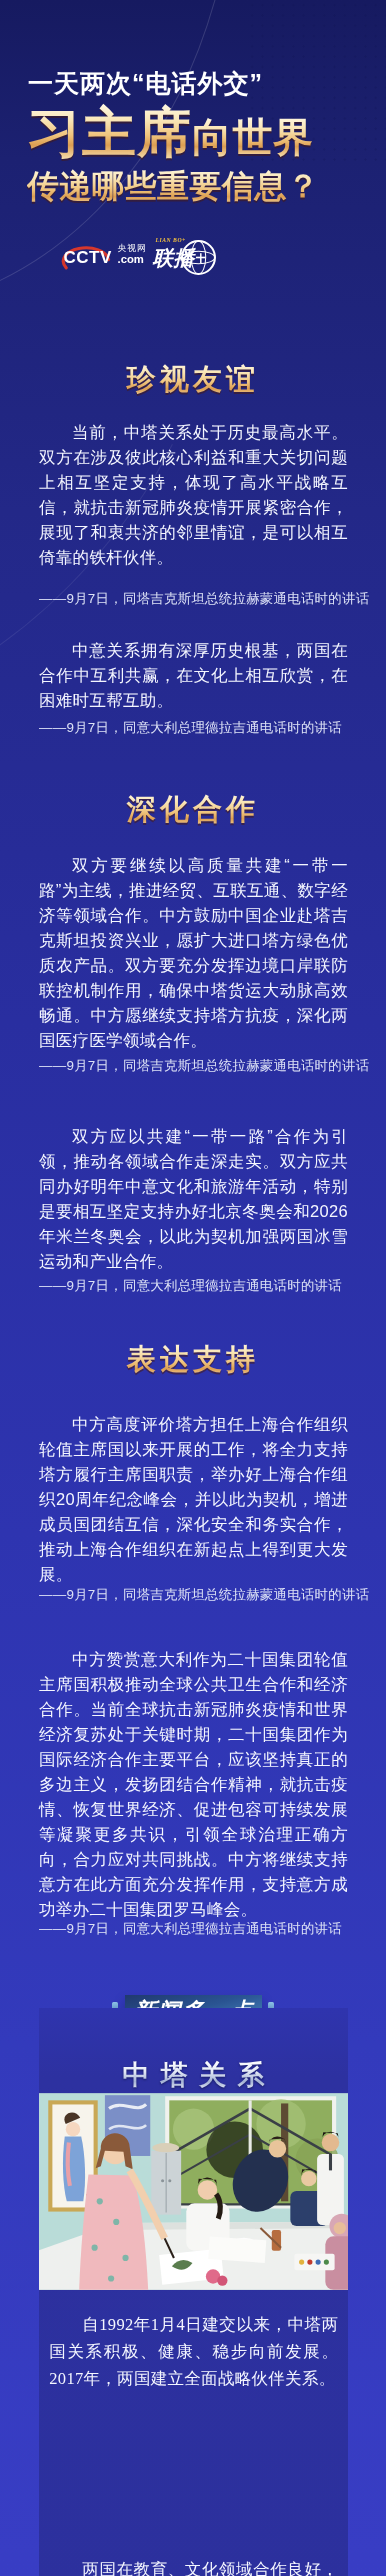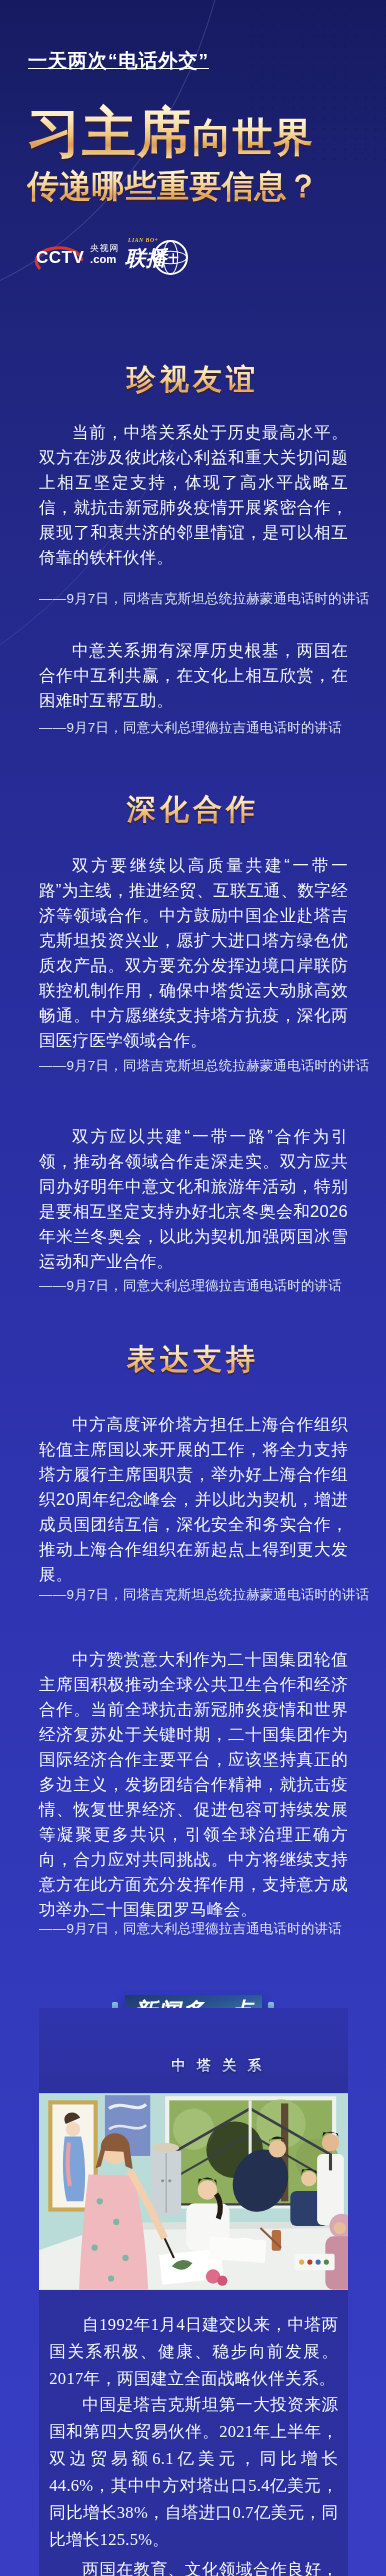--- a/index.html
+++ b/index.html
@@ -17,35 +17,35 @@
   .abs{position:absolute;}
   
   .bg-curves{position:absolute;left:0;top:0;pointer-events:none;}
   .bg-dots{
     position:absolute;right:0;top:0;width:139px;height:165px;
     background-image:radial-gradient(rgba(14,18,80,0.55) 1.1px, transparent 1.2px);
     background-size:10.3px 10.3px;opacity:.45;pointer-events:none;
   }
   
   .kicker{
-    left:28px;top:48px;width:340px;
-    font-size:19px;letter-spacing:1px;font-weight:600;color:#ffffff;text-decoration:underline;
+    left:28px;top:67px;width:340px;
+    font-size:25px;letter-spacing:1px;font-weight:600;color:#ffffff;
   }
   .gold{
     background:linear-gradient(180deg,#fff8e2 4%,#f9e6b8 30%,#f0c57e 55%,#dc9e52 72%,#f6e0b0 96%);
     -webkit-background-clip:text;background-clip:text;color:transparent;
     font-weight:bold;
     filter:drop-shadow(0 2.1px 0.5px rgba(70,25,20,.55));
   }
   .title-main{left:27px;top:97px;width:355px;white-space:nowrap;}
   .title-main .big{font-size:54px;letter-spacing:1px;}
   .title-main .rest{font-size:40px;letter-spacing:0.5px;}
   .title-line2{left:27px;top:165px;width:355px;font-size:32px;letter-spacing:0.5px;white-space:nowrap;}
   
-  .logos{left:36px;top:236px;width:216px;height:41px;display:flex;align-items:center;gap:1px;}
+  .logos{left:36px;top:236px;width:216px;height:41px;display:flex;align-items:center;gap:1px;justify-content:center;}
   .cctv-logo{position:relative;width:88px;height:36px;}
   .cctv-word{position:absolute;left:0;top:9.3px;font-size:17px;font-weight:bold;letter-spacing:0.5px;color:#fff;}
   .cctv-col{position:absolute;left:54px;top:4.1px;line-height:1.15;}
   .cctv-site{font-size:8.8px;color:#fff;letter-spacing:1px;}
   .cctv-com{font-size:11.3px;color:#fff;font-weight:bold;}
   .lianbo-logo{position:relative;width:72px;height:41px;font-family:Liberation Serif, serif;}
   .lianbo-latin{position:absolute;left:3.1px;top:1px;font-size:5.7px;font-weight:bold;font-style:italic;color:#f4c23d;letter-spacing:0.5px;}
   .lianbo-name{position:absolute;left:0px;top:8.2px;font-size:20.6px;font-weight:bold;font-style:italic;color:#ffffff;z-index:2;letter-spacing:0.5px;}
   
   .sec-title{left:0;width:386px;text-align:center;font-size:29px;letter-spacing:4.1px;}
@@ -71,25 +71,24 @@
   .ribbon-box span{font-size:23px;font-weight:bold;font-style:italic;color:#fff;letter-spacing:1px;}
   .rbar{position:absolute;width:5.7px;border-radius:1.5px;background:linear-gradient(180deg,#8fc3e8 0%,#3a6cab 55%,#1d3f7e 100%);}
   
   .panel{
     left:39px;top:2008px;width:309px;height:1156px;
     background:linear-gradient(180deg,#2f34ae 0%,#2d31a0 6%,#2b2f9a 100%);
   }
   .topic-title{
     position:absolute;left:0;width:309px;text-align:center;
     font-family:"Liberation Serif","DejaVu Serif",serif;
-    font-size:14px;font-weight:bold;letter-spacing:11.3px;text-indent:11.3px;
+    font-size:27px;font-weight:bold;letter-spacing:11.3px;text-indent:11.3px;
     background:linear-gradient(180deg,#ffffff 8%,#e3e9f6 40%,#a4b2d4 68%,#f0f4fd 95%);
     -webkit-background-clip:text;background-clip:text;color:transparent;
     filter:drop-shadow(0 1.5px 1px rgba(10,14,60,.6));
-    padding-left:23px;
   }
   .photo{position:absolute;left:0;width:309px;height:197px;overflow:hidden;}
   .photo svg{display:block;}
   .ppara{
     position:absolute;left:10.3px;width:289px;
     font-size:16.5px;line-height:27px;letter-spacing:0.3px;
     color:#f4f6ff;font-weight:300;text-align:justify;text-indent:2em;font-family:Liberation Serif, serif;
   }
 </style>
 </head>
@@ -239,19 +238,18 @@
           <circle cx="168" cy="320" r="6" fill="#7fb5a8"></circle>
         <circle cx="140" cy="360" r="6" fill="#7fb5a8"></circle>
         <circle cx="148" cy="112" r="26" fill="#f2cfae"></circle>
         <path d="M120,108 a28,28 0 0 1 56,-4 l6,44 -14,-6 -4,-28 -36,-2 -8,30 -10,4 Z" fill="#8a5a3a"></path>
         <path d="M176,150 C200,190 224,240 244,282" stroke="#f2cfae" stroke-width="14" fill="none"></path>
         <line x1="244" y1="282" x2="262" y2="320" stroke="#2a2019" stroke-width="4"></line>
       </svg>
     </div>
 
     <div class="ppara" style="top:303px;">自1992年1月4日建交以来，中塔两国关系积极、健康、稳步向前发展。2017年，两国建立全面战略伙伴关系。</div>
-    <div class="ppara" style="top:383px;">中国是塔吉克斯坦第一大投资来源国和第四大贸易伙伴。2021年上半年，双边贸易额6.1亿美元，同比增长44.6%，其中中方对塔出口5.4亿美元，同比增长38%，自塔进口0.7亿美元，同比增长125.5%。</div>
     <div class="ppara" style="top:548px;">两国在教育、文化领域合作良好，目前中国在塔吉克斯坦设立了2所孔子学院。中塔已建立8对友好城市。</div>
 
   </div>
 
 </div>
 
 
 </body></html>

